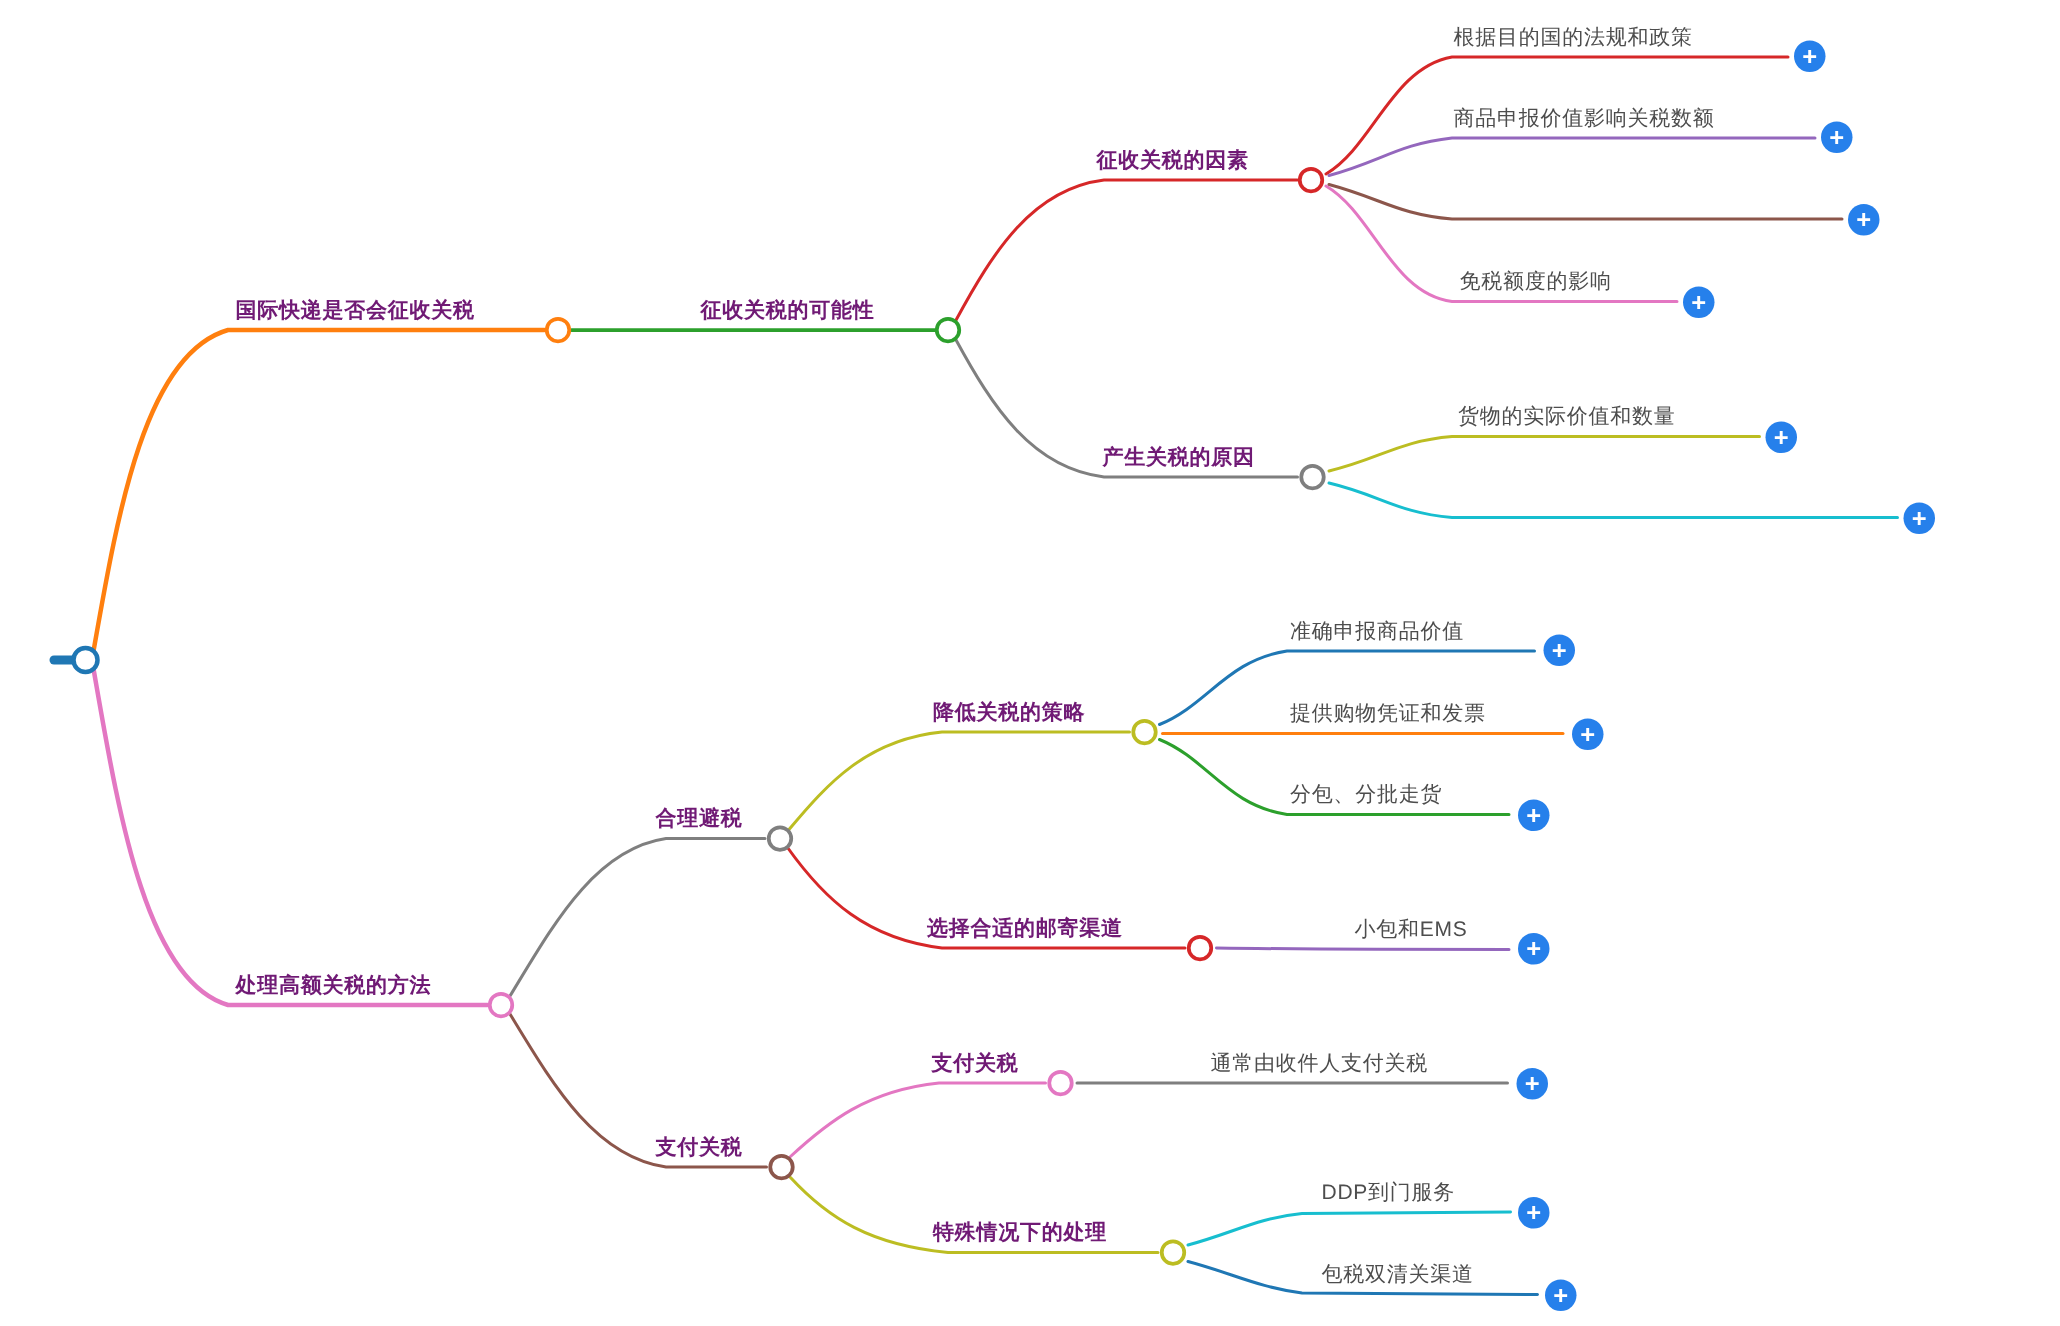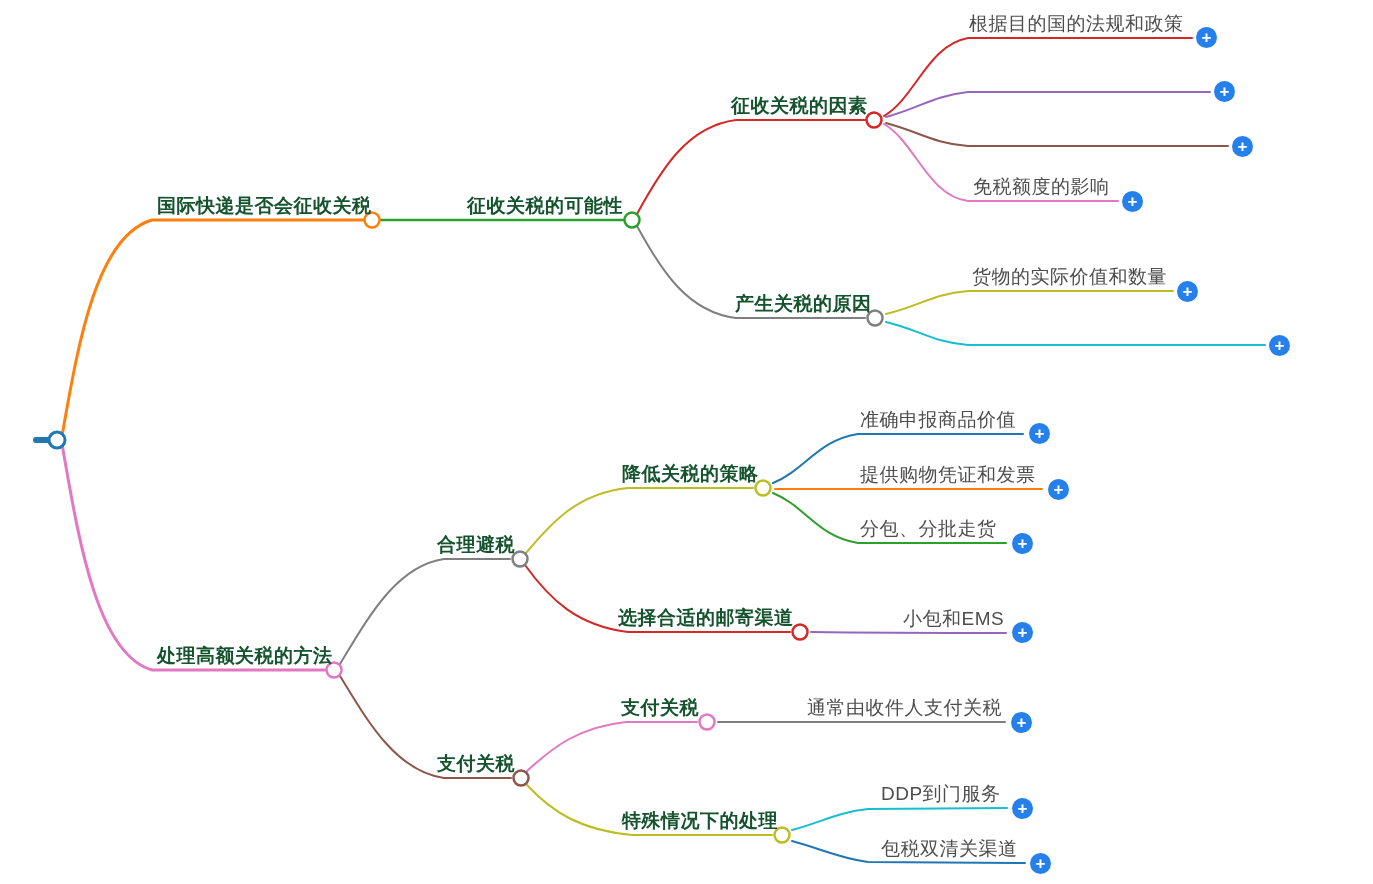--- a/index.html
+++ b/index.html
@@ -3,23 +3,23 @@
 <meta charset="utf-8">
 <style>
   html,body{margin:0;padding:0;background:#ffffff;}
   .canvas{
     position:relative;width:1373px;height:884px;background:#ffffff;
     overflow:hidden;font-family:"Liberation Sans","DejaVu Sans",sans-serif;
   }
   svg.links{position:absolute;left:0;top:0;z-index:1;}
   .label{
     position:absolute;z-index:3;white-space:nowrap;
-    font-size:19px;line-height:22px;color:#4d4d4d;letter-spacing:0.5px;
+    font-size:14px;line-height:22px;color:#4d4d4d;letter-spacing:0.5px;
   }
-  .label.bold{font-weight:700;color:#14532d;}
+  .label.bold{font-weight:700;color:#701a75;}
   .plus{
     position:absolute;z-index:4;width:21px;height:21px;border-radius:50%;
     display:flex;align-items:center;justify-content:center;
     color:#ffffff;font-size:17px;font-weight:700;line-height:1;cursor:pointer;
     user-select:none;
   }
 </style>
 </head>
 <body>
 
@@ -70,20 +70,21 @@
       <circle cx="521" cy="778" r="7.5" stroke-width="2.5" stroke="#8c564b"></circle>
       <circle cx="707" cy="722" r="7.5" stroke-width="2.5" stroke="#e377c2"></circle>
       <circle cx="782" cy="835" r="7.5" stroke-width="2.5" stroke="#bcbd22"></circle>
     </g>
   </svg>
 
   <div class="label bold" style="left:157px;bottom:667px;">国际快递是否会征收关税</div>
   <div class="label bold" style="left:467px;bottom:667px;">征收关税的可能性</div>
   <div class="label bold" style="left:731px;bottom:767px;">征收关税的因素</div>
   <div class="label" style="left:969px;bottom:849px;">根据目的国的法规和政策</div>
+  <div class="label" style="left:969px;bottom:795px;">商品申报价值影响关税数额</div>
   <div class="label" style="left:973px;bottom:686px;">免税额度的影响</div>
   <div class="label bold" style="left:735px;bottom:569px;">产生关税的原因</div>
   <div class="label" style="left:972px;bottom:596px;">货物的实际价值和数量</div>
   <div class="label bold" style="left:157px;bottom:217px;">处理高额关税的方法</div>
   <div class="label bold" style="left:437px;bottom:328px;">合理避税</div>
   <div class="label bold" style="left:622px;bottom:399px;">降低关税的策略</div>
   <div class="label" style="left:860px;bottom:453px;">准确申报商品价值</div>
   <div class="label" style="left:860px;bottom:398px;">提供购物凭证和发票</div>
   <div class="label" style="left:860px;bottom:344px;">分包、分批走货</div>
   <div class="label bold" style="left:618px;bottom:255px;">选择合适的邮寄渠道</div>

